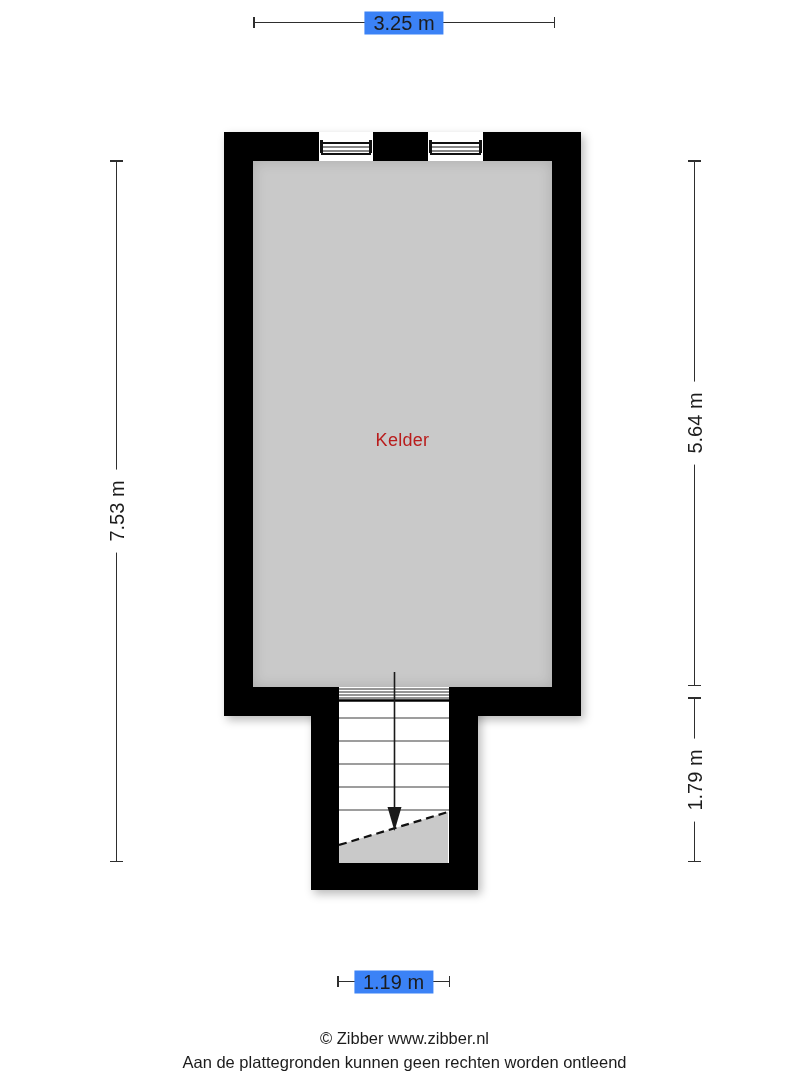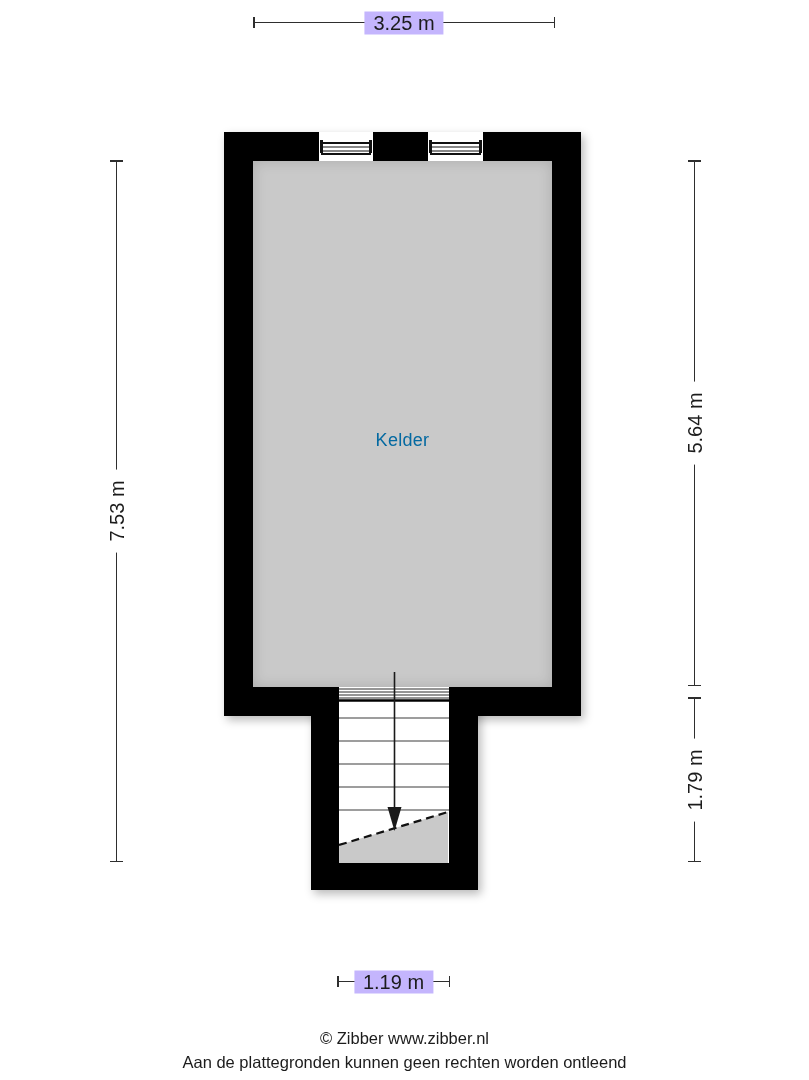--- a/index.html
+++ b/index.html
@@ -38,21 +38,21 @@
     left: 253px; top: 161px;
     width: 299px; height: 526px;
     background: #c9c9c9;
     box-shadow: inset 0 0 14px rgba(0,0,0,0.15);
     display: flex;
     align-items: center;
     justify-content: center;
   }
   .room-label {
     font-size: 18px;
-    color: #0369a1;
+    color: #b91c1c;
     letter-spacing: 0.3px;
     margin-top: 32px;
   }
 
   
   .window {
     position: absolute;
     top: 132px;
     height: 29px;
     background: #ffffff;
@@ -98,21 +98,21 @@
   }
   .dim-h .tick {
     position: absolute; top: 1px;
     width: 1.5px; height: 11px; background: #2e2e2e;
   }
   .dim-h .tick.l { left: 0; }
   .dim-h .tick.r { right: 0; }
   .dim-h .dlabel {
     position: absolute; left: 50%; top: 6.5px;
     transform: translate(-50%, -50%);
-    background: #c4b5fd;
+    background: #3b82f6;
     padding: 0 9px;
     font-size: 20px;
     color: #1c1c1c;
     white-space: nowrap;
   }
 
   .dim-v { position: absolute; width: 13px; }
   .dim-v .dline {
     position: absolute; top: 0; bottom: 0; left: 6px;
     width: 1px; background: #2e2e2e;

